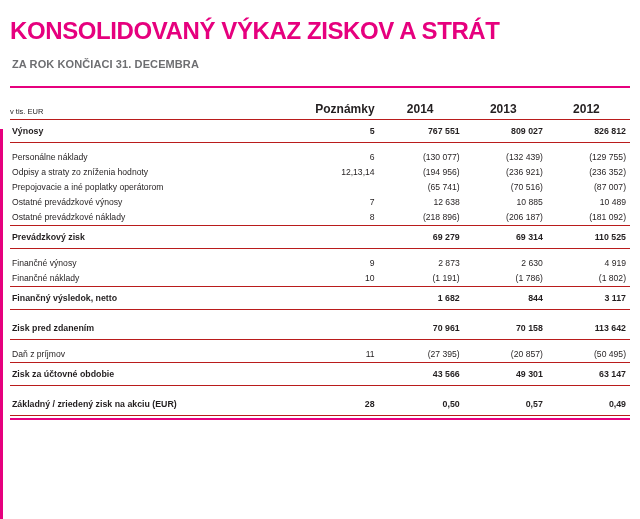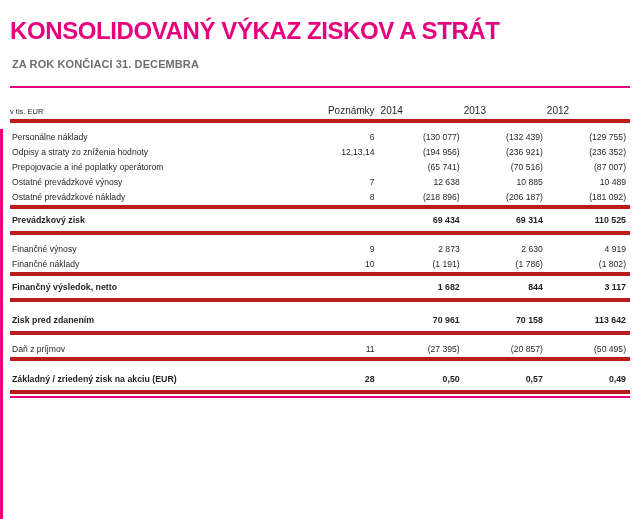--- a/index.html
+++ b/index.html
@@ -49,52 +49,52 @@
     margin-top: 0;
   }
   table.fin td, table.fin th {
     padding: 0;
     vertical-align: bottom;
   }
   .col-label   { width: 262px; }
   .col-notes   { width: 108px; }
   .col-year    { width: 83px; }
   tr.head td {
-    font-size: 10px;
-    font-weight: normal;
+    font-size: 12px;
+    font-weight: bold;
     height: 22px;
     padding-top: 6px;
     padding-bottom: 3px;
   }
   tr.head td.units {
     font-size: 7.5px;
     font-weight: normal;
   }
-  tr.head td.num { text-align: left; padding-right: 4px; }
+  tr.head td.num { text-align: center; padding-right: 4px; }
   tr.head td.notes { text-align: right; padding-right: 6px; }
 
   tr.line td {
     font-size: 8.6px;
     height: 15px;
     line-height: 15px;
   }
   tr.line td.label { padding-left: 2px; }
   tr.line td.num { text-align: right; padding-right: 4px; }
   tr.line td.notes { text-align: right; padding-right: 6px; }
 
   tr.total td {
     font-weight: bold;
     font-size: 8.8px;
     height: 22px;
     line-height: 22px;
   }
   tr.total td.label { padding-left: 2px; }
   tr.total td.num { text-align: right; padding-right: 4px; }
   tr.total td.notes { text-align: right; padding-right: 6px; }
-  .bb td { border-bottom: 4px solid #b91c1c; }
+  .bb td { border-bottom: 1px solid #b91c1c; }
   .spacer td { height: 7px; line-height: 7px; font-size: 0; }
 
   .bar-left {
     position: absolute;
     left: 0;
     top: 115px;
     width: 3px;
     height: 396px;
     background: #e6007e;
   }
@@ -126,20 +126,27 @@
     </colgroup>
     <tbody>
       <tr class="head bb">
         <td class="units">v tis. EUR</td>
         <td class="notes">Poznámky</td>
         <td class="num">2014</td>
         <td class="num">2013</td>
         <td class="num">2012</td>
       </tr>
 
+      <tr class="total bb">
+        <td class="label">Výnosy</td>
+        <td class="notes">5</td>
+        <td class="num">767 551</td>
+        <td class="num">809 027</td>
+        <td class="num">826 812</td>
+      </tr>
 
       <tr class="spacer">
           <td colspan="5"></td>
         </tr>
 
       <tr class="line">
         <td class="label">Personálne náklady</td>
         <td class="notes">6</td>
         <td class="num">(130 077)</td>
         <td class="num">(132 439)</td>
@@ -170,21 +177,21 @@
         <td class="label">Ostatné prevádzkové náklady</td>
         <td class="notes">8</td>
         <td class="num">(218 896)</td>
         <td class="num">(206 187)</td>
         <td class="num">(181 092)</td>
       </tr>
 
       <tr class="total bb">
         <td class="label">Prevádzkový zisk</td>
         <td class="notes"></td>
-        <td class="num">69 434</td>
+        <td class="num">69 279</td>
         <td class="num">69 314</td>
         <td class="num">110 525</td>
       </tr>
 
       <tr class="spacer">
           <td colspan="5"></td>
         </tr>
 
       <tr class="line">
         <td class="label">Finančné výnosy</td>
@@ -226,20 +233,27 @@
         </tr>
 
       <tr class="line bb">
         <td class="label">Daň z príjmov</td>
         <td class="notes">11</td>
         <td class="num">(27 395)</td>
         <td class="num">(20 857)</td>
         <td class="num">(50 495)</td>
       </tr>
 
+      <tr class="total bb">
+        <td class="label">Zisk za účtovné obdobie</td>
+        <td class="notes"></td>
+        <td class="num">43 566</td>
+        <td class="num">49 301</td>
+        <td class="num">63 147</td>
+      </tr>
 
       <tr class="spacer">
           <td colspan="5"></td>
         </tr>
 
       <tr class="total bb">
         <td class="label">Základný / zriedený zisk na akciu (EUR)</td>
         <td class="notes">28</td>
         <td class="num">0,50</td>
         <td class="num">0,57</td>

